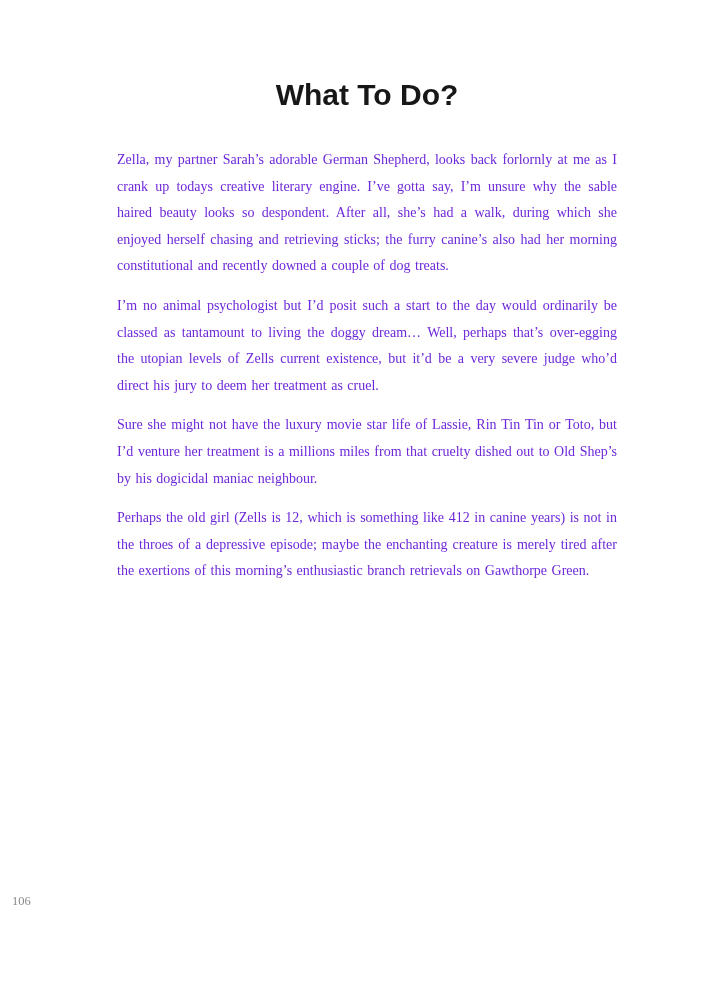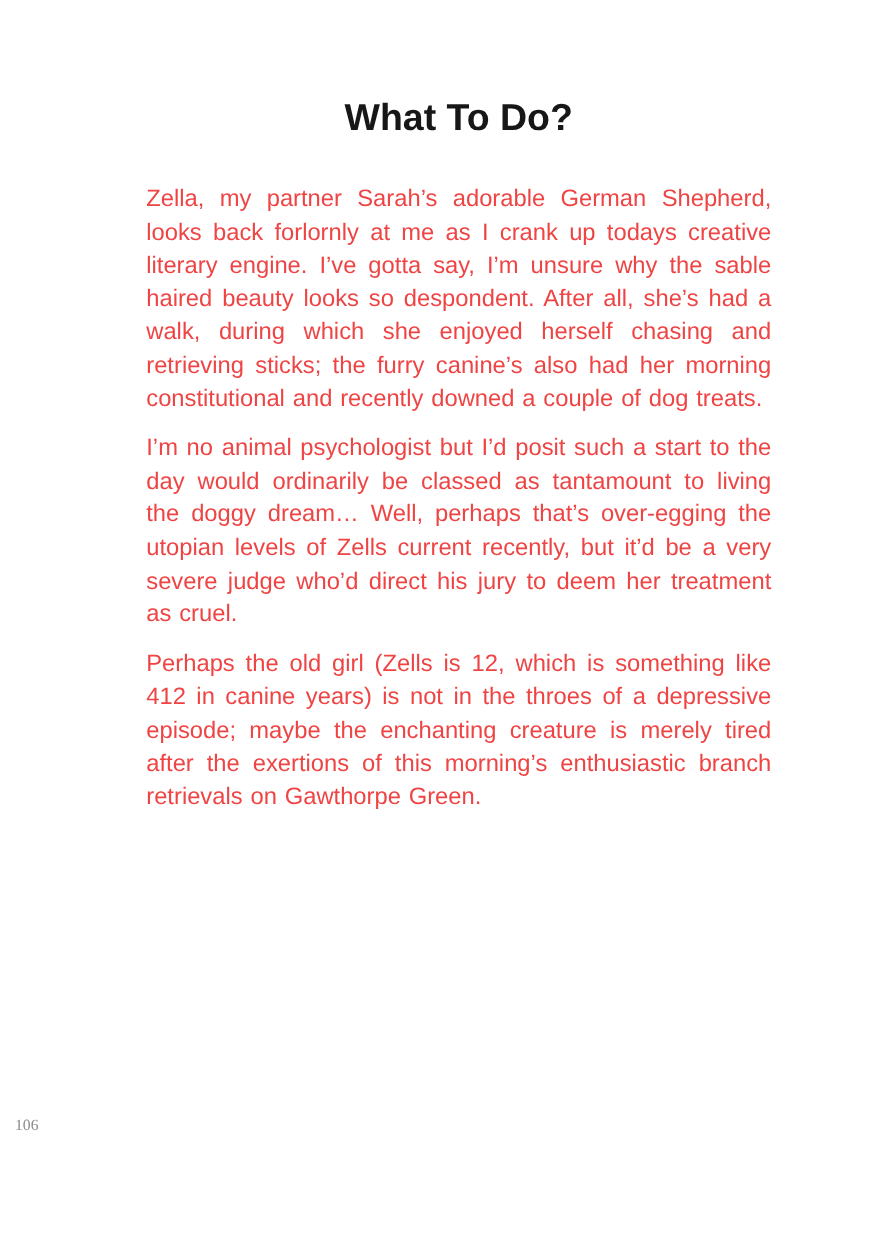--- a/index.html
+++ b/index.html
@@ -27,25 +27,25 @@
     font-family: "Liberation Sans", sans-serif;
     font-weight: 700;
     font-size: 30px;
     line-height: 34px;
     letter-spacing: 0px;
     text-align: center;
     color: #171717;
     margin: 0 0 35px 0;
   }
   .body-paragraph {
-    font-family: Liberation Sans, sans-serif;
-    font-size: 19px;
+    font-family: Liberation Serif, serif;
+    font-size: 14px;
     line-height: 26.6px;
     text-align: justify;
-    color: #ef4444;
+    color: #6d28d9;
     margin: 0 0 13px 0;
     word-spacing: 1px;
   }
   .page-footer {
     position: absolute;
     bottom: 30px;
     left: 0;
     width: 709px;
     text-align: left;
   }
@@ -56,22 +56,23 @@
   }
 </style>
 </head>
 <body>
 
 <div class="page">
   <h1 class="page-title">What To Do?</h1>
 
   <p class="body-paragraph">Zella, my partner Sarah’s adorable German Shepherd, looks back forlornly at me as I crank up todays creative literary engine. I’ve gotta say, I’m unsure why the sable haired beauty looks so despondent. After all, she’s had a walk, during which she enjoyed herself chasing and retrieving sticks; the furry canine’s also had her morning constitutional and recently downed a couple of dog treats.</p>
 
-  <p class="body-paragraph">I’m no animal psychologist but I’d posit such a start to the day would ordinarily be classed as tantamount to living the doggy dream… Well, perhaps that’s over-egging the utopian levels of Zells current recently, but it’d be a very severe judge who’d direct his jury to deem her treatment as cruel.</p>
+  <p class="body-paragraph">I’m no animal psychologist but I’d posit such a start to the day would ordinarily be classed as tantamount to living the doggy dream… Well, perhaps that’s over-egging the utopian levels of Zells current existence, but it’d be a very severe judge who’d direct his jury to deem her treatment as cruel.</p>
 
+  <p class="body-paragraph">Sure she might not have the luxury movie star life of Lassie, Rin Tin Tin or Toto, but I’d venture her treatment is a millions miles from that cruelty dished out to Old Shep’s by his dogicidal maniac neighbour.</p>
 
   <p class="body-paragraph">Perhaps the old girl (Zells is 12, which is something like 412 in canine years) is not in the throes of a depressive episode; maybe the enchanting creature is merely tired after the exertions of this morning’s enthusiastic branch retrievals on Gawthorpe Green.</p>
 
 
   <div class="page-footer">
     <span class="page-number">106</span>
   </div>
 </div>
 
 </body></html>

